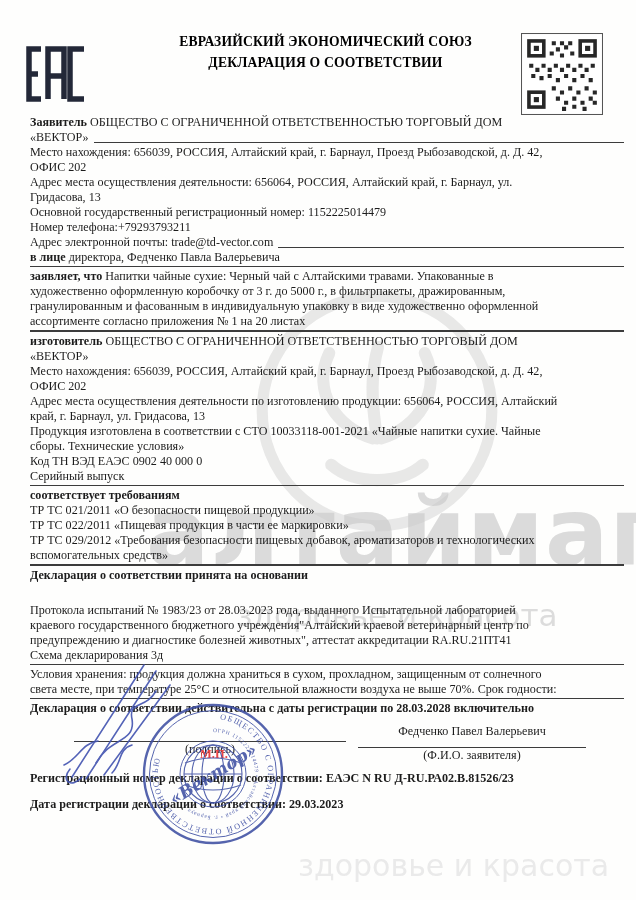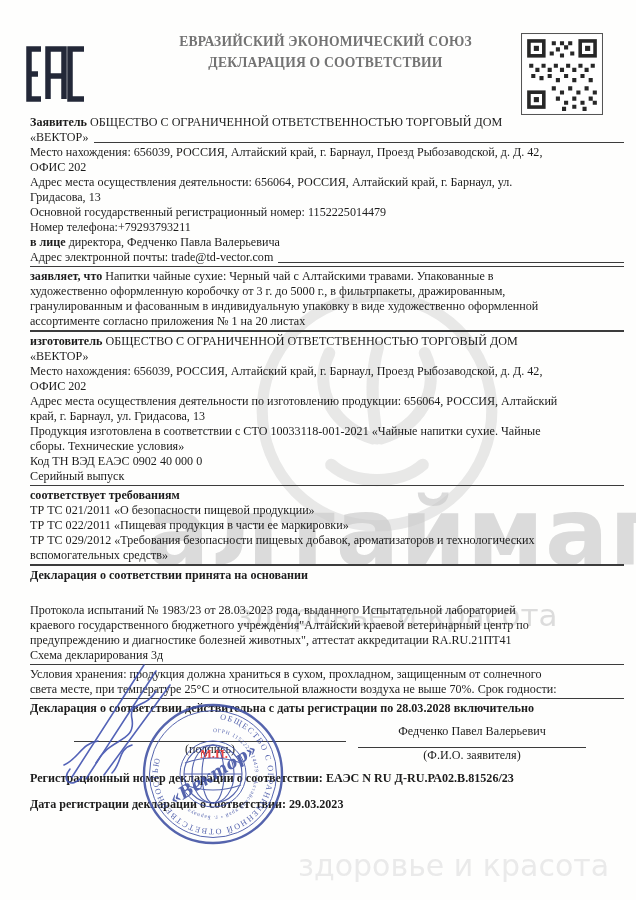--- a/index.html
+++ b/index.html
@@ -1,21 +1,21 @@
 <!DOCTYPE html>
 <html><head>
 <meta charset="utf-8">
 <style>
   html,body{margin:0;padding:0;background:#ffffff;}
   .page{position:relative;width:636px;height:900px;background:#fefefd;overflow:hidden;
         font-family:"Liberation Serif",serif;color:#1c1c1c;}
 
   
   .hdr-title{position:absolute;left:110px;right:95px;top:31px;text-align:center;
-             font-weight:700;font-size:13.6px;line-height:21px;letter-spacing:.2px;color:#737373;z-index:1;}
+             font-weight:700;font-size:13.6px;line-height:21px;letter-spacing:.2px;color:#000000;z-index:1;}
   .eac{position:absolute;left:25px;top:45px;z-index:1;}
   .qr{position:absolute;left:521px;top:33px;z-index:1;}
 
   
   .wm{position:absolute;z-index:0;white-space:nowrap;font-family:"DejaVu Sans",sans-serif;}
   .wm-big{left:146px;top:478px;font-size:94px;font-weight:700;color:#d6d6d6;opacity:.85;letter-spacing:1px;}
   .wm-small{left:236px;top:597px;font-size:31px;color:#d9d9d9;opacity:.9;}
   .wm-small2{left:298px;top:848px;font-size:30px;color:#e7e7e7;opacity:.85;}
   .wm-circle{position:absolute;left:250px;top:284px;z-index:0;opacity:.55;}
 
@@ -109,28 +109,28 @@
     <div class="ln urow">
       <span>«ВЕКТОР»</span>
       <span class="fill"></span>
     </div>
     <div class="ln">Место нахождения: 656039, РОССИЯ, Алтайский край, г. Барнаул, Проезд Рыбозаводской, д. Д. 42,</div>
     <div class="ln">ОФИС 202</div>
     <div class="ln">Адрес места осуществления деятельности: 656064, РОССИЯ, Алтайский край, г. Барнаул, ул.</div>
     <div class="ln">Гридасова, 13</div>
     <div class="ln">Основной государственный регистрационный номер: 1152225014479</div>
     <div class="ln">Номер телефона:+79293793211</div>
-    <div class="ln">
-      <span class="b">в лице</span>
-      <span>директора, Федченко Павла Валерьевича</span>
-    </div>
-
     <div class="ln urow">
       <span>Адрес электронной почты: trade@td-vector.com</span>
       <span class="fill"></span>
+    </div>
+
+    <div class="ln">
+      <span class="b">в лице</span>
+      <span>директора, Федченко Павла Валерьевича</span>
     </div>
     <div class="sep"></div>
 
     <div class="ln">
       <span class="b">заявляет, что</span>
       <span>Напитки чайные сухие:  Черный чай с Алтайскими травами. Упакованные в</span>
     </div>
     <div class="ln">художественно оформленную коробочку от 3 г. до 5000 г., в фильтрпакеты, дражированным,</div>
     <div class="ln">гранулированным и фасованным в индивидуальную упаковку в виде художественно оформленной</div>
     <div class="ln">ассортименте согласно приложения № 1 на 20 листах</div>

